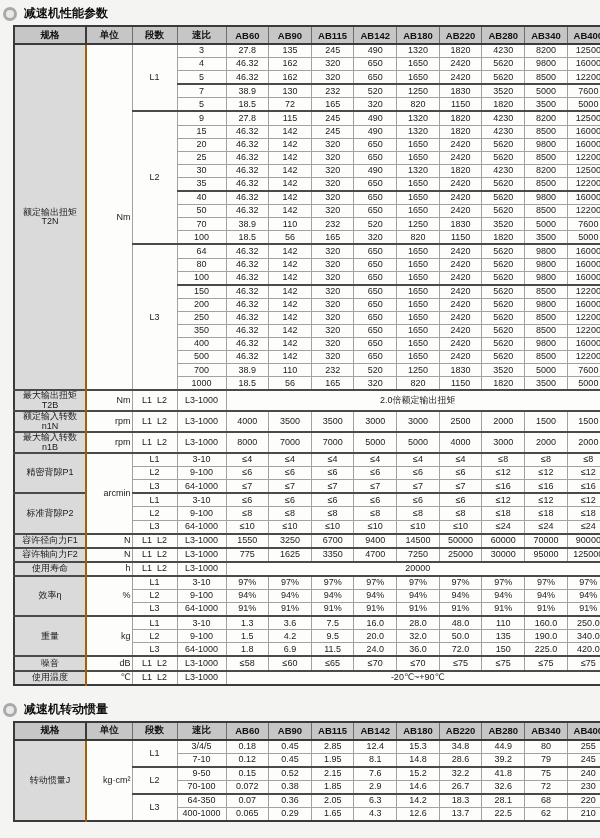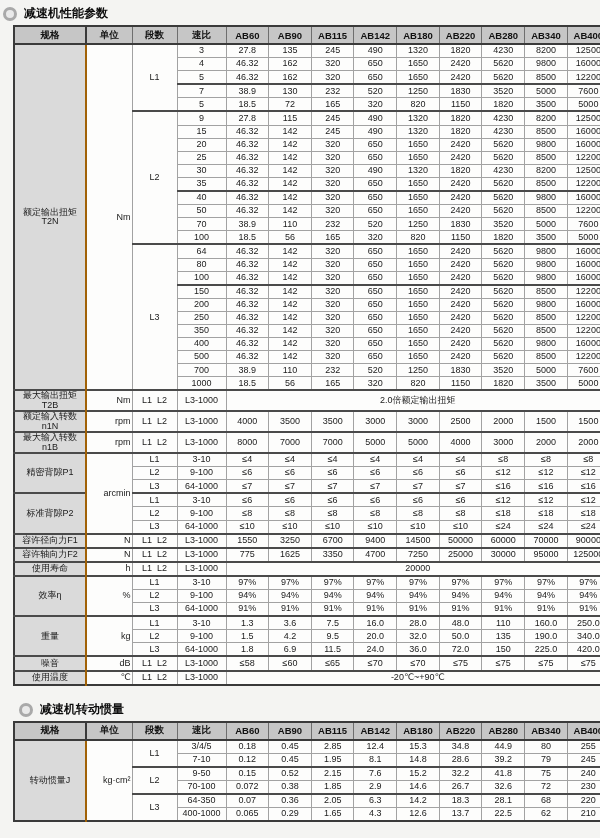--- a/index.html
+++ b/index.html
@@ -42,21 +42,21 @@
     padding:0 1px;white-space:nowrap;overflow:hidden;
   }
   table.spec td.lbl{
     background:#dadada;
     border-right:2px solid #a16207;
     white-space:pre-line;font-size:9px;
   }
   table.spec td.unit{background:#fdfdfc;text-align:right;}
   table.spec td.stg{white-space:pre;}
   table.spec tr.grp td{border-top:2px solid #4a4a4a;}
-  #inertia-section{margin-top:10px;margin-left:16px;}
+  #inertia-section{margin-top:10px;}
 </style>
 </head>
 <body>
 
 <div class="section-title">
   <span class="marker"></span>
   <span>减速机性能参数</span>
 </div>
 
 <table class="spec" id="t1">

